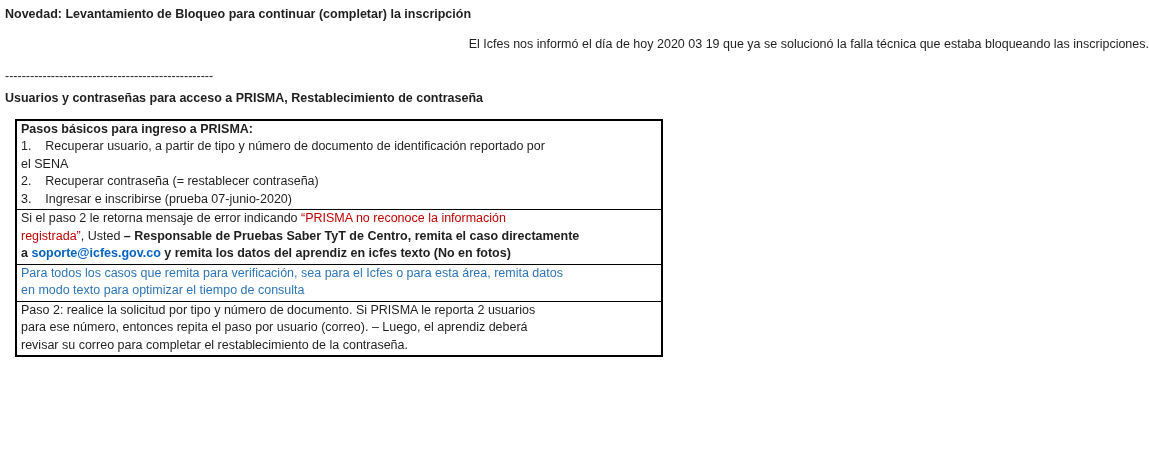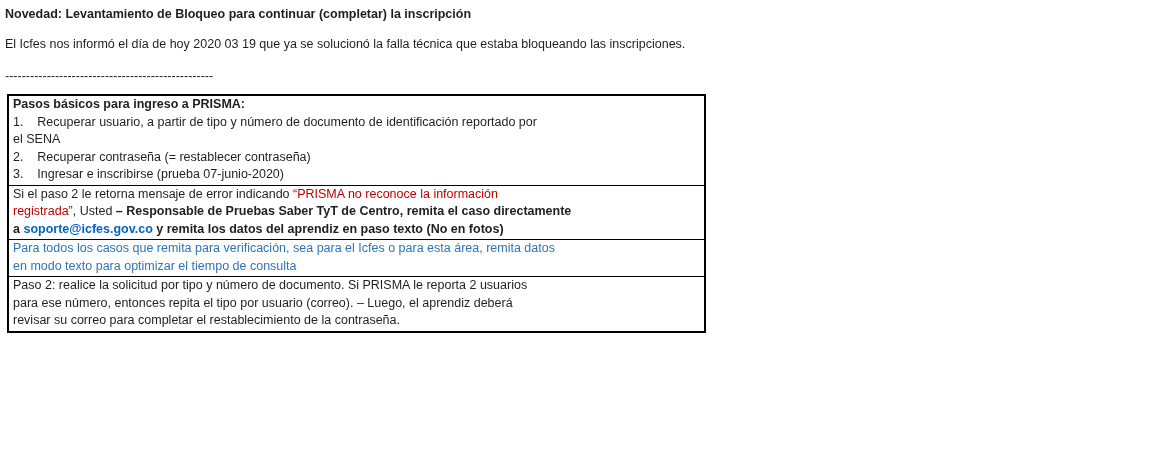--- a/index.html
+++ b/index.html
@@ -17,34 +17,34 @@
     background: #ffffff;
     overflow: hidden;
     font-family: "Liberation Sans", sans-serif;
     font-size: 12.5px;
     line-height: 17.5px;
     color: var(--text);
   }
   .page { padding: 6px 0 16px 5px; width: 1149px; }
   .heading { font-weight: bold; margin: 0 0 12px 0; }
   .heading.h2 { margin: 0 0 11px 0; }
-  .para { margin: 0; }
+  .para { margin: 0; text-align: right; }
   .para.p1 { margin-bottom: 14.5px; }
   .para.p2 { margin-bottom: 9px; }
   .sep { margin: 0 0 5px 0; white-space: pre; }
   .line { white-space: pre; }
   .s-normal { font-weight: normal; color: var(--text); }
   .s-bold { font-weight: bold; color: var(--text); }
   .s-red { color: var(--red); }
   .s-blue { color: var(--blue); }
   .s-link { color: var(--link); font-weight: bold; cursor: pointer; }
   table.steps {
     border-collapse: collapse;
-    margin-left: 2px;
-    width: 699px;
+    margin-left: 10px;
+    width: 648px;
     table-layout: fixed;
     border: 2px solid var(--table_border);
   }
   table.steps td {
     border: 1px solid var(--table_border);
     vertical-align: top;
     padding: 0 2px 1px 4px;
     overflow: hidden;
   }
 </style>
@@ -54,51 +54,52 @@
 <div class="page">
 
   <div class="heading">Novedad: Levantamiento de Bloqueo para continuar (completar) la inscripción</div>
 
   <div class="para p1">
       <div class="line"><span class="s-normal">El Icfes nos informó el día de hoy 2020 03 19 que ya se solucionó la falla técnica que estaba bloqueando las inscripciones.</span></div>
     </div>
 
   <div class="sep">--------------------------------------------------</div>
 
+  <div class="heading h2">Usuarios y contraseñas para acceso a PRISMA, Restablecimiento de contraseña</div>
 
   <div class="para p2">
     </div>
 
   <table class="steps">
     <tbody>
       <tr>
         <td class="cell">
             <div class="line"><span class="s-bold">Pasos básicos para ingreso a PRISMA:</span></div>
             <div class="line"><span class="s-normal">1.&nbsp;&nbsp;&nbsp;&nbsp;Recuperar usuario, a partir de tipo y número de documento de identificación reportado por</span></div>
             <div class="line"><span class="s-normal">el SENA</span></div>
             <div class="line"><span class="s-normal">2.&nbsp;&nbsp;&nbsp;&nbsp;Recuperar contraseña (= restablecer contraseña)</span></div>
             <div class="line"><span class="s-normal">3.&nbsp;&nbsp;&nbsp;&nbsp;Ingresar e inscribirse (prueba 07-junio-2020)</span></div>
           </td>
       </tr>
       <tr>
         <td class="cell">
             <div class="line"><span class="s-normal">Si el paso 2 le retorna mensaje de error indicando </span><span class="s-red">“PRISMA no reconoce la información</span></div>
             <div class="line"><span class="s-red">registrada”</span><span class="s-normal">, Usted </span><span class="s-bold">– Responsable de Pruebas Saber TyT de Centro, remita el caso directamente</span></div>
-            <div class="line"><span class="s-bold">a </span><span class="s-link">soporte@icfes.gov.co</span><span class="s-bold"> y remita los datos del aprendiz en paso texto (No en fotos)</span></div>
+            <div class="line"><span class="s-bold">a </span><span class="s-link">soporte@icfes.gov.co</span><span class="s-bold"> y remita los datos del aprendiz en icfes texto (No en fotos)</span></div>
           </td>
       </tr>
       <tr>
         <td class="cell">
             <div class="line"><span class="s-blue">Para todos los casos que remita para verificación, sea para el Icfes o para esta área, remita datos</span></div>
             <div class="line"><span class="s-blue">en modo texto para optimizar el tiempo de consulta</span></div>
           </td>
       </tr>
       <tr>
         <td class="cell">
             <div class="line"><span class="s-normal">Paso 2: realice la solicitud por tipo y número de documento. Si PRISMA le reporta 2 usuarios</span></div>
-            <div class="line"><span class="s-normal">para ese número, entonces repita el tipo por usuario (correo). – Luego, el aprendiz deberá</span></div>
+            <div class="line"><span class="s-normal">para ese número, entonces repita el paso por usuario (correo). – Luego, el aprendiz deberá</span></div>
             <div class="line"><span class="s-normal">revisar su correo para completar el restablecimiento de la contraseña.</span></div>
           </td>
       </tr>
     </tbody>
   </table>
 
 </div>
 
 </body></html>

